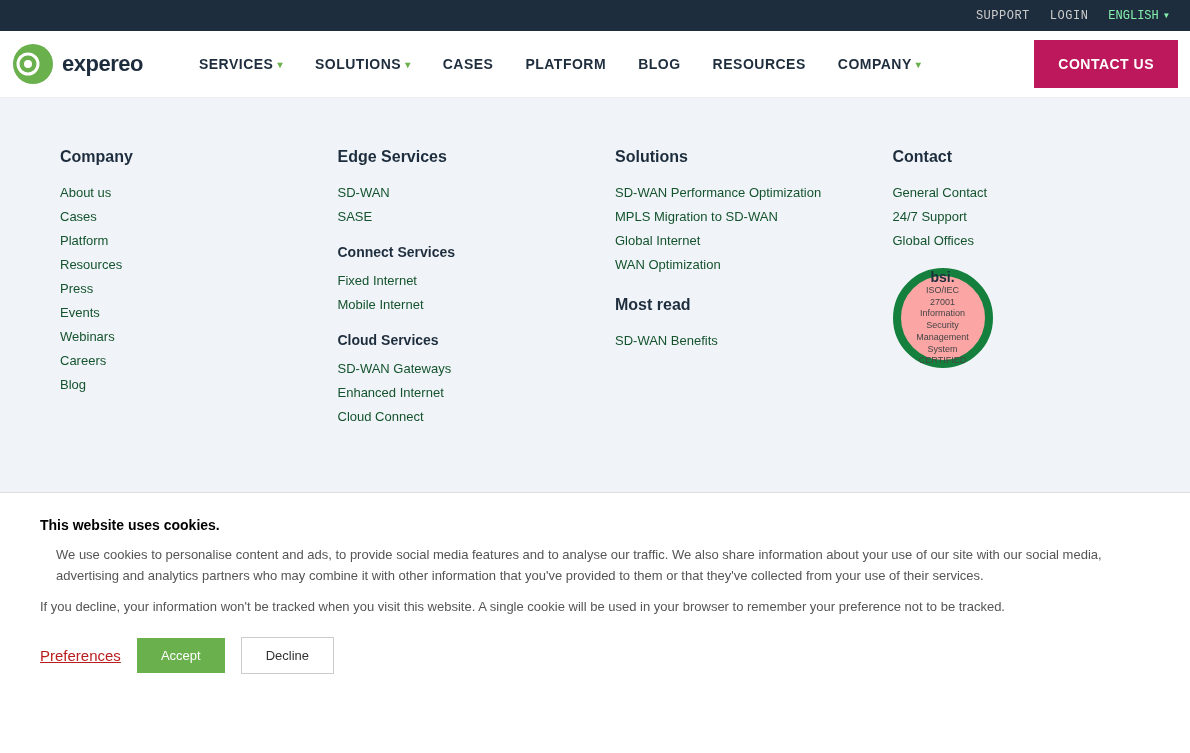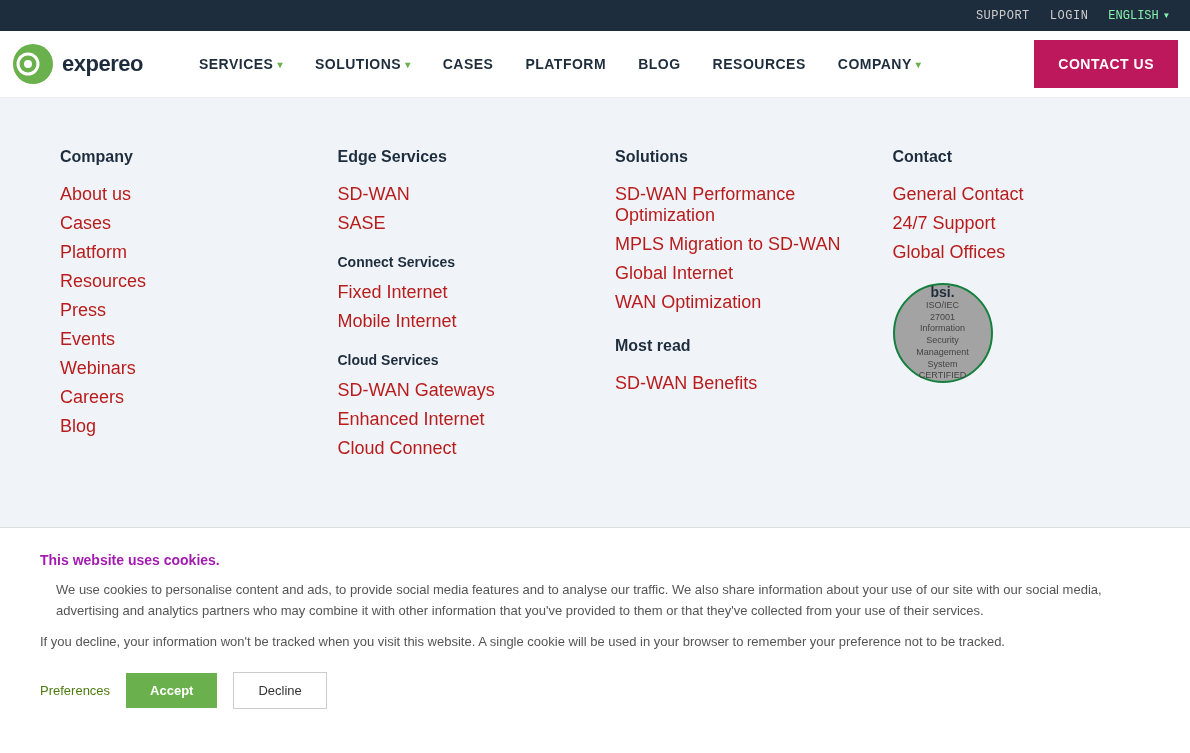--- a/index.html
+++ b/index.html
@@ -117,23 +117,23 @@
       margin-top: 20px;
     }
     .footer-col ul {
       list-style: none;
       margin-bottom: 8px;
     }
     .footer-col ul li {
       margin-bottom: 8px;
     }
     .footer-col ul li a {
-      color: #b91c1c;
+      color: #14532d;
       text-decoration: none;
-      font-size: 18px;
+      font-size: 13px;
     }
 
     
     .social-icons {
       display: flex;
       gap: 10px;
       margin-top: 16px;
     }
     .social-icon {
       width: 28px;
@@ -147,26 +147,26 @@
       font-size: 13px;
       cursor: pointer;
       text-decoration: none;
     }
 
     
     .bsi-badge {
       width: 100px;
       height: 100px;
       border-radius: 50%;
-      border: 2px solid #15803d;
+      border: 8px solid #15803d;
       display: flex;
       align-items: center;
       justify-content: center;
       margin-top: 20px;
-      background: #a3a3a3;
+      background: #fca5a5;
       flex-direction: column;
       text-align: center;
       padding: 8px;
     }
     .bsi-badge .bsi-text {
       font-size: 9px;
       color: #444;
       line-height: 1.3;
     }
     .bsi-badge .bsi-logo {
@@ -177,21 +177,21 @@
 
     
     .cookie-banner {
       background: #fff;
       padding: 24px 40px;
       border-top: 1px solid #ddd;
     }
     .cookie-title {
       font-size: 14px;
       font-weight: bold;
-      color: #a21caf;
+      color: #000000;
       margin-bottom: 12px;
     }
     .cookie-text {
       font-size: 13px;
       color: #555;
       line-height: 1.6;
       margin-bottom: 10px;
       margin-left: 16px;
     }
     .cookie-text2 {
@@ -199,33 +199,34 @@
       color: #555;
       line-height: 1.6;
       margin-bottom: 20px;
     }
     .cookie-actions {
       display: flex;
       align-items: center;
       gap: 16px;
     }
     .cookie-pref {
-      color: #4d7c0f;
-      font-size: 13px;
-      cursor: pointer;
+      color: #b91c1c;
+      font-size: 15px;
+      cursor: pointer;
+      text-decoration: underline;
       background: none;
       border: none;
     }
     .cookie-accept {
       background: #6ab04c;
       color: #fff;
       border: none;
       padding: 10px 24px;
       font-size: 13px;
-      font-weight: bold;
+      font-weight: normal;
       cursor: pointer;
     }
     .cookie-decline {
       background: #fff;
       color: #333;
       border: 1px solid #ccc;
       padding: 10px 24px;
       font-size: 13px;
       cursor: pointer;
     }

